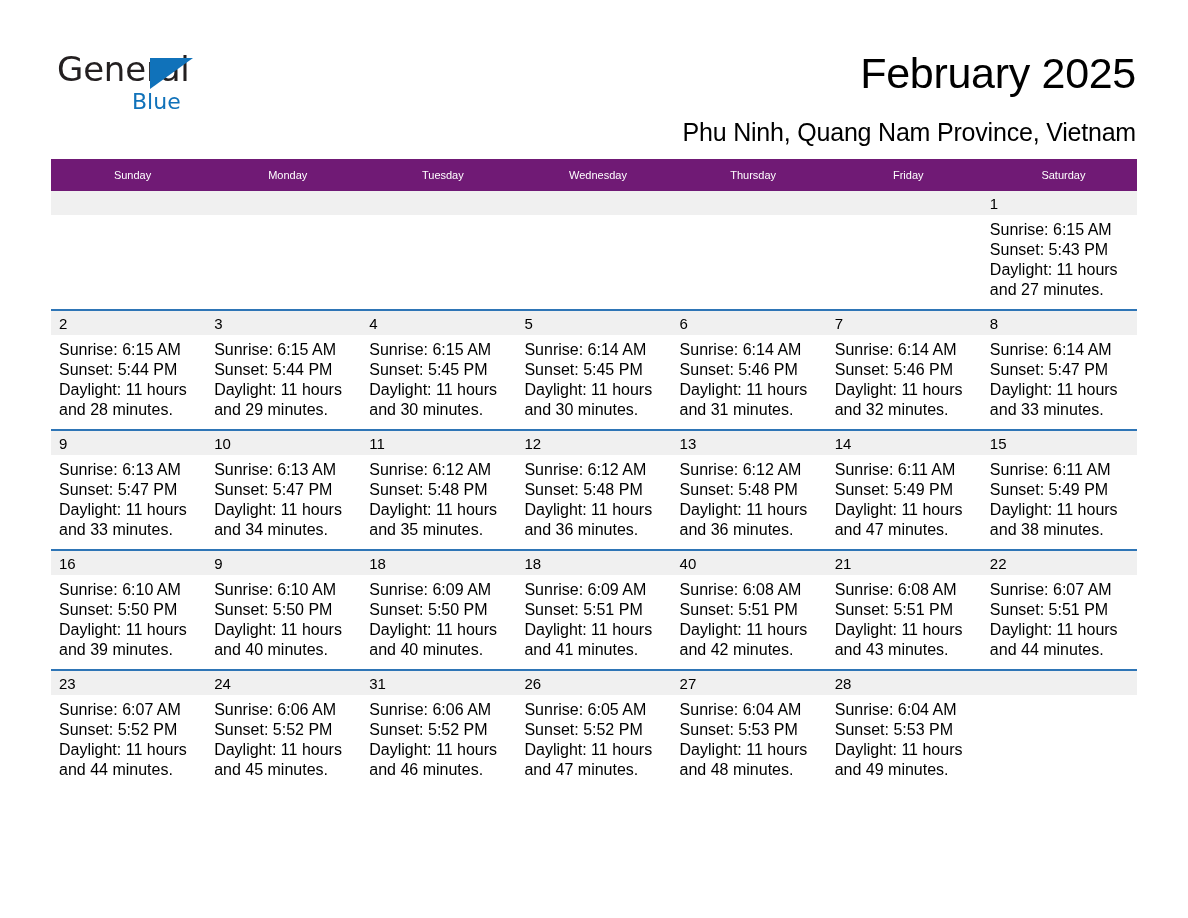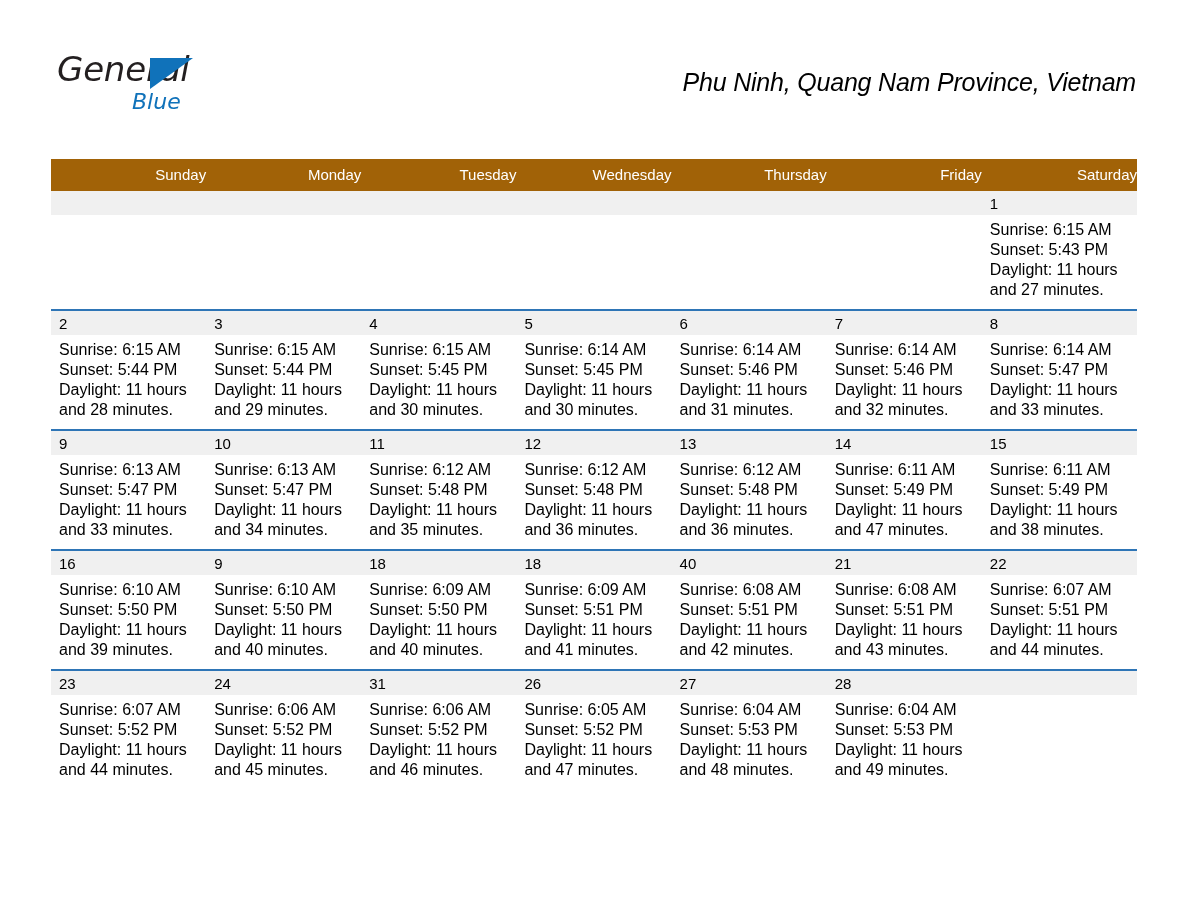--- a/index.html
+++ b/index.html
@@ -19,21 +19,20 @@
     width: 1188px;
     height: 918px;
     box-sizing: border-box;
   }
 
   
   .header {
     position: relative;
     height: 110px;
     padding: 0 38px;
-    font-style: italic;
   }
   .logo {
     position: absolute;
     left: 57px;
     top: 52px;
     width: 260px;
     height: 76px;
   }
   .logo-line1 {
     position: relative;
@@ -90,25 +89,25 @@
   
   .calendar {
     position: absolute;
     left: 51px;
     top: 159px;
     width: 1086px;
     border-collapse: collapse;
     table-layout: fixed;
   }
   .calendar th {
-    background: #a16207;
+    background: #701a75;
     color: #ffffff;
-    font-size: 15px;
+    font-size: 11px;
     font-weight: 400;
-    text-align: right;
+    text-align: center;
     padding: 7px 0 8px 8px;
     height: 17px;
     border: none;
   }
   .calendar td {
     vertical-align: top;
     padding: 0;
     border: none;
     border-top: 2px solid #2e75b6;
     background: #ffffff;
@@ -146,20 +145,21 @@
 
   <div class="header">
 
     <div class="logo">
       <span class="logo-line1">General</span>
       <span class="logo-triangle"></span>
       <span class="logo-line2">Blue</span>
     </div>
 
     <div class="title-block">
+      <div class="month-title">February 2025</div>
       <div class="location-title">Phu Ninh, Quang Nam Province, Vietnam</div>
     </div>
 
   </div>
 
   <table class="calendar">
     <thead>
       <tr>
         <th>Sunday</th>
         <th>Monday</th>

